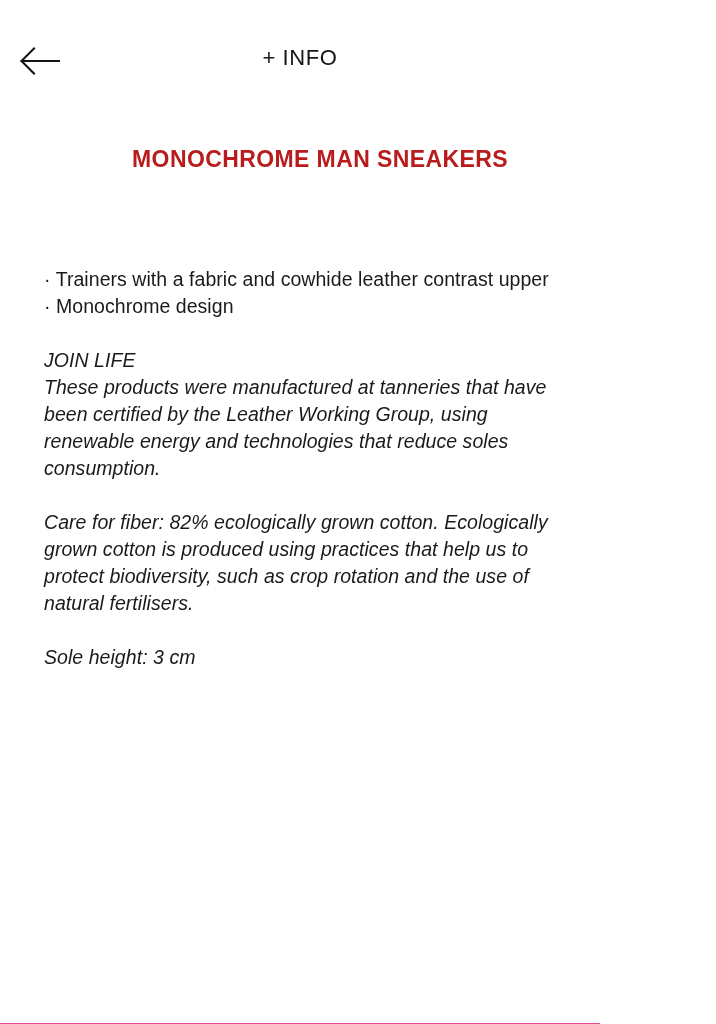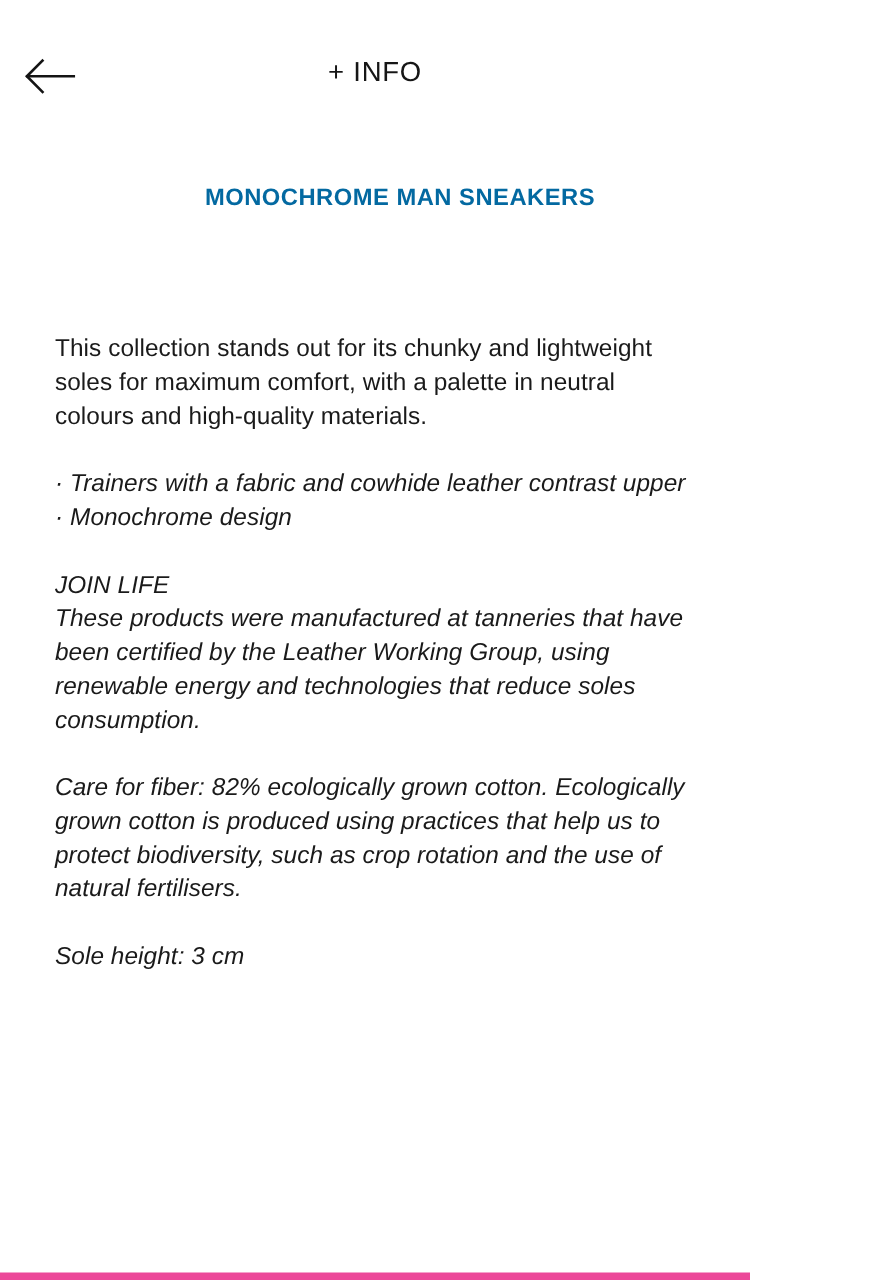--- a/index.html
+++ b/index.html
@@ -16,21 +16,21 @@
     color: #1a1a1a;
     -webkit-font-smoothing: antialiased;
     overflow: hidden;
   }
 
   .screen {
     position: relative;
     width: 600px;
     height: 1024px;
     background: #ffffff;
-    border-bottom: 6px solid #ec4899;
+    border-bottom: 1px solid #ec4899;
   }
 
   
   .header {
     position: relative;
     height: 118px;
     width: 100%;
   }
 
   .back-button {
@@ -62,24 +62,24 @@
     font-size: 22px;
     font-weight: 400;
     letter-spacing: 0.6px;
     color: #161616;
     line-height: 28px;
   }
 
   
   .product-title {
     text-align: center;
-    font-size: 19px;
+    font-size: 23px;
     font-weight: 700;
     letter-spacing: 0.4px;
-    color: #0369a1;
+    color: #b91c1c;
     line-height: 30px;
     margin-top: 26px;
     padding-left: 40px;
   }
 
   
   .body-content {
     margin-top: 92px;
     padding: 0 44px 0 44px;
   }
@@ -134,23 +134,20 @@
       </span>
     </button>
 
     <div class="header-title">+ INFO</div>
   </div>
 
   <h1 class="product-title">MONOCHROME MAN SNEAKERS</h1>
 
   <div class="body-content">
 
-    <div class="block">
-      <p>This collection stands out for its chunky and lightweight soles for maximum comfort, with a palette in neutral colours and high-quality materials.</p>
-    </div>
 
     <div class="block">
       <ul class="bullet-list">
         <li><span class="bullet-mark">· </span>
           <span>Trainers with a fabric and cowhide leather contrast upper</span></li>
         <li><span class="bullet-mark">· </span>
           <span>Monochrome design</span></li>
       </ul>
     </div>
 

